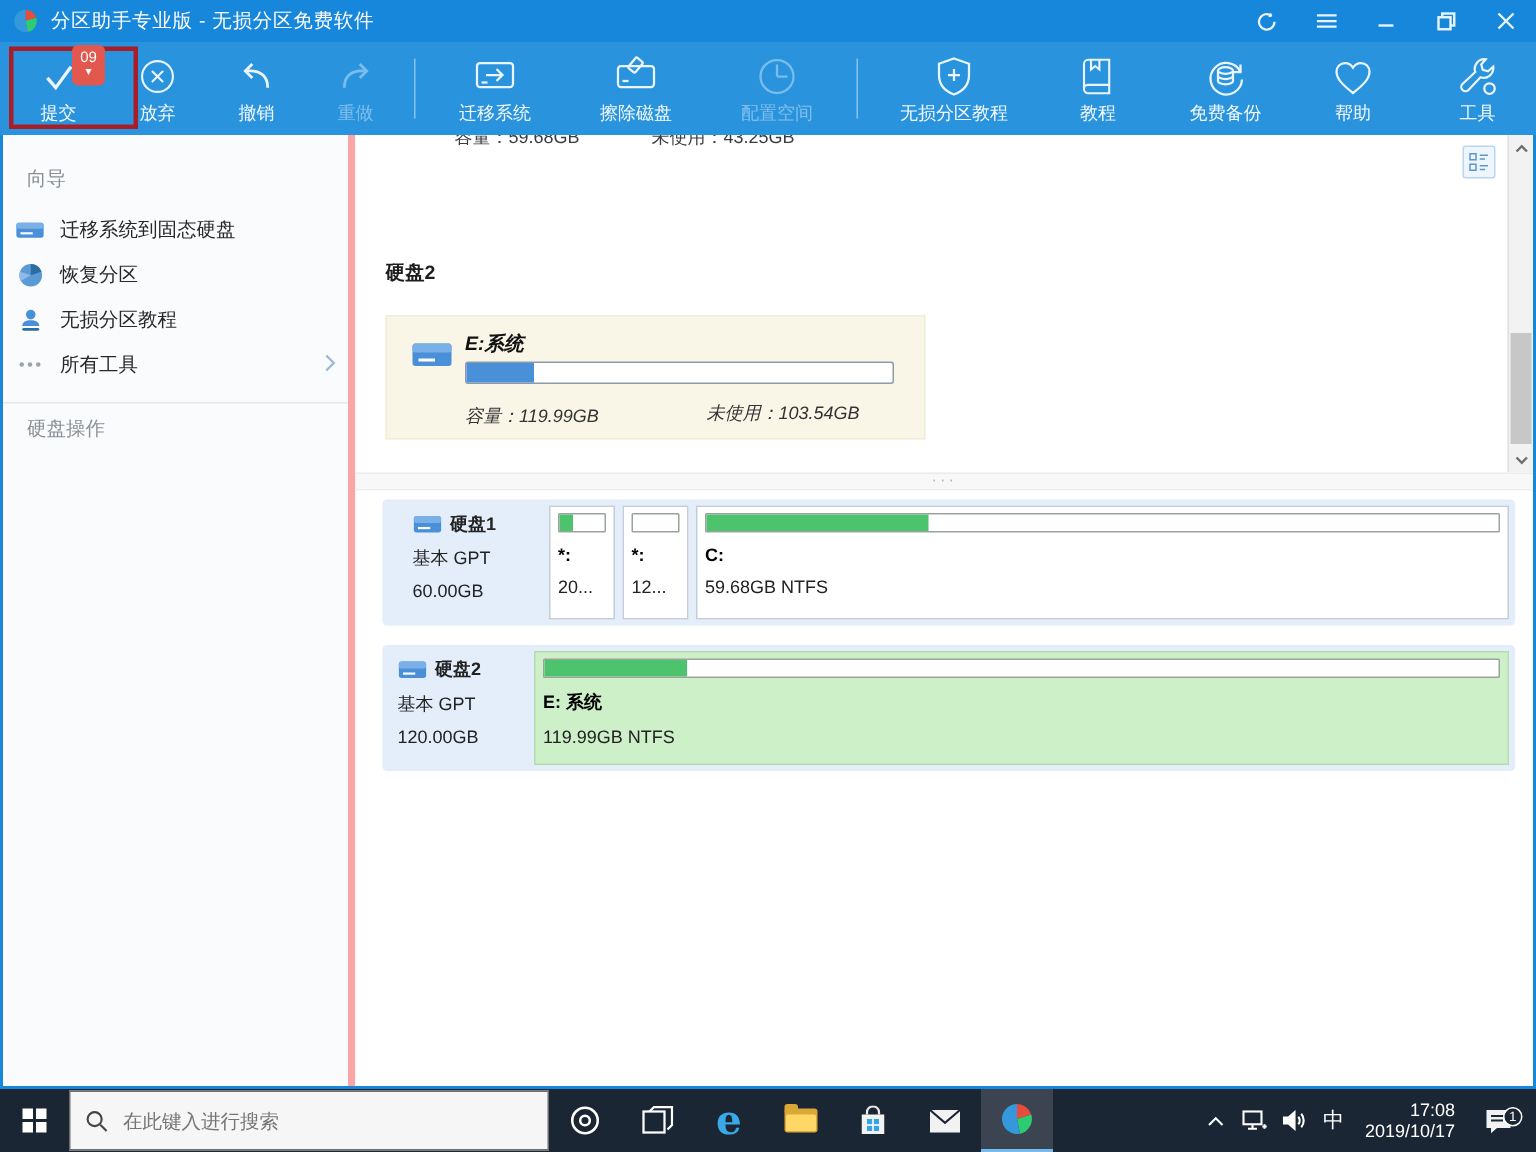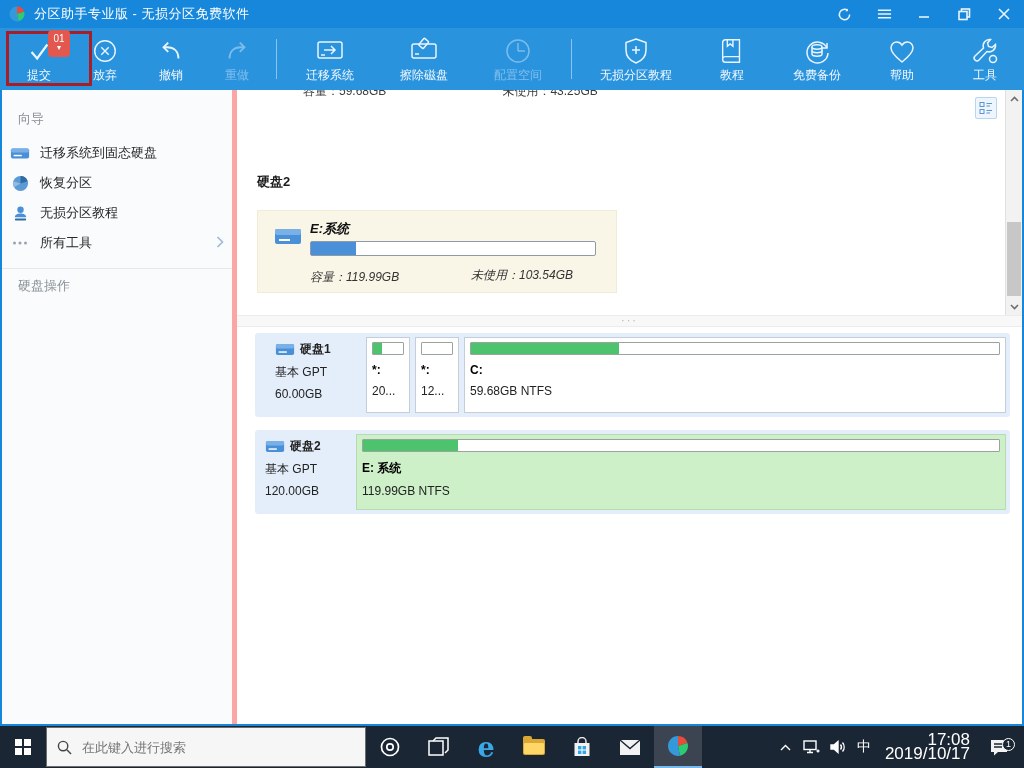--- a/index.html
+++ b/index.html
@@ -48,21 +48,21 @@
     align-items:center; justify-content:center; }
   .side-item .chev { margin-left:auto; }
   .side-div { height:1px; background:#e6e8ea; margin-top:10px; }
 
   
   .content { flex:1; position:relative; background:#fff; }
   .overview { position:absolute; top:0; left:0; right:0; height:225px; overflow:hidden;
     background:#fff; }
   .clipped-stats { position:absolute; top:-7px; left:66px; width:480px; display:flex;
     font-size:12px; color:#3c3c3c; }
-  .clipped-stats span:last-child { margin-left:116px; }
+  .clipped-stats span:last-child { margin-left:48px; }
   .viewtoggle { position:absolute; top:7px; right:25px; width:22px; height:22px;
     background:#eef5fc; border:1px solid #b9d6ef; border-radius:2px; display:flex;
     align-items:center; justify-content:center; }
   .disk2-heading { position:absolute; top:83px; left:20px; font-size:13px;
     font-weight:bold; color:#1d1d1d; }
   .epanel { position:absolute; top:120px; left:20px; width:360px; height:83px;
     background:#f9f6e8; border:1px solid #f1ecd8;font-style:italic; }
   .epanel .dico { position:absolute; left:16px; top:14px; }
   .epanel .ename { position:absolute; left:52px; top:9px; font-size:13px;
     font-weight:bold; color:#111; }
@@ -128,21 +128,21 @@
   .folder { position:relative; width:22px; height:16px; }
   .folder .back { position:absolute; inset:0; background:#dba735; border-radius:2px; }
   .folder .tab { position:absolute; top:-3px; left:0; width:9px; height:5px;
     background:#dba735; border-radius:2px 2px 0 0; }
   .folder .front { position:absolute; left:1px; right:1px; top:4px; bottom:1px;
     background:#ffd766; border-radius:1px; }
   .tray { margin-left:auto; display:flex; align-items:center; padding-right:4px; }
   .tray-ico { width:26px; display:flex; align-items:center; justify-content:center; }
   .tray-ico svg { stroke:#fff; fill:none; stroke-width:1.4; }
   .ime { font-size:14px; width:26px; text-align:center; }
-  .clock { text-align:right; font-size:17px; line-height:14px; padding:0 8px; }
+  .clock { text-align:right; font-size:12px; line-height:14px; padding:0 8px; }
   .notif { width:42px; position:relative; display:flex; align-items:center;
     justify-content:center; }
   .notif .nbadge { position:absolute; right:5px; bottom:6px; width:13px; height:13px;
     border-radius:50%; background:#1b2634; border:1px solid #fff; color:#fff;
     font-size:9px; line-height:11px; text-align:center; }
 </style>
 </head>
 <body>
 
 <div class="window">
@@ -181,21 +181,21 @@
       <svg width="12" height="12" viewBox="0 0 12 12">
           <path d="M1 1 L11 11 M11 1 L1 11"></path>
         </svg>
     </div>
   </div>
 
   <div class="toolbar">
     <div class="highlight-box"></div>
 
     <div class="tbtn w66">
-      <span class="badge"><span>01</span><span class="arr">▾</span></span>
+      <span class="badge"><span>09</span><span class="arr">▾</span></span>
       <span class="ticon">
         <svg width="28" height="26" viewBox="0 0 30 28">
             <path d="M7 15 L13 22 L24 7" stroke-width="2.4"></path>
           </svg>
       </span>
       <span>提交</span>
     </div>
 
     <div class="tbtn w66">
       <span class="ticon">

